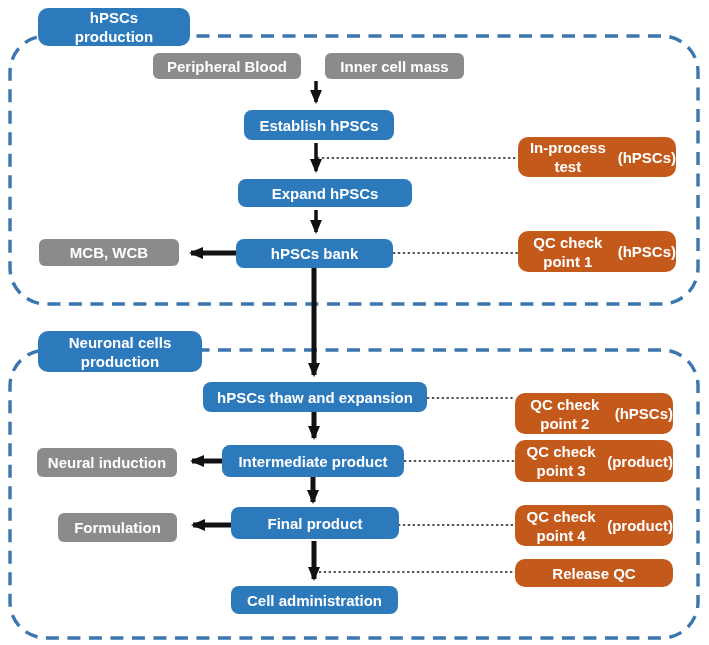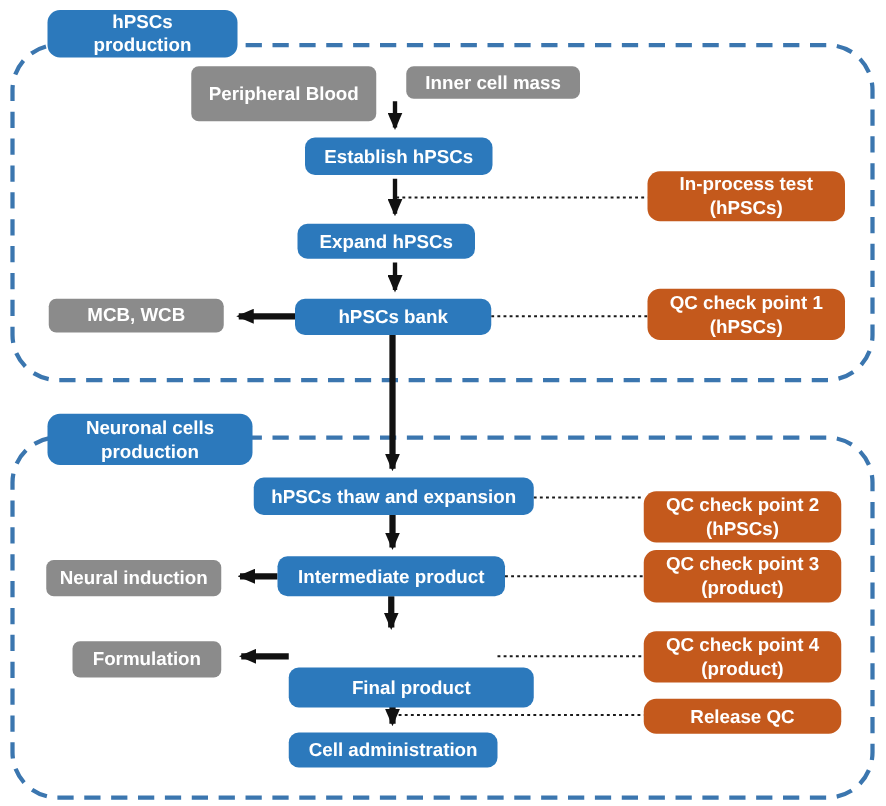--- a/index.html
+++ b/index.html
@@ -21,39 +21,39 @@
   .arrow{fill:none;stroke:var(--arrow-black);}
   .arrow.thin{stroke-width:3.5;}
   .arrow.thick{stroke-width:5;}
   .box{
     position:absolute;z-index:1;display:flex;align-items:center;justify-content:center;
     text-align:center;color:var(--text-white);font-weight:bold;font-size:15px;line-height:19px;
     box-sizing:border-box;
   }
   .blue{background:var(--box-blue);border-radius:8px;}
   .gray{background:var(--box-gray);border-radius:6px;}
-  .orange{background:var(--box-orange);border-radius:10px;flex-direction:column;}
+  .orange{background:var(--box-orange);border-radius:10px;flex-direction:row;}
   .sec-label{background:var(--box-blue);border-radius:10px;flex-direction:column;z-index:2;}
   
   #label1{left:38px;top:8px;width:152px;height:38px;}
-  #peripheral{left:153px;top:53px;width:148px;height:44px;}
+  #peripheral{left:153px;top:53px;width:148px;height:26px;}
   #innermass{left:325px;top:53px;width:139px;height:26px;}
   #establish{left:244px;top:110px;width:150px;height:30px;}
   #inprocess{left:518px;top:137px;width:158px;height:40px;}
-  #expand{left:238px;top:179px;width:142px;height:28px;text-align:center;}
+  #expand{left:238px;top:179px;width:174px;height:28px;text-align:center;}
   #bank{left:236px;top:239px;width:157px;height:29px;}
   #mcb{left:39px;top:239px;width:140px;height:27px;}
   #qc1{left:518px;top:231px;width:158px;height:41px;}
   #label2{left:38px;top:331px;width:164px;height:41px;}
   #thaw{left:203px;top:382px;width:224px;height:30px;}
   #qc2{left:515px;top:377px;width:158px;height:41px;margin-top:16px;}
   #intermediate{left:222px;top:445px;width:182px;height:32px;}
   #neural{left:37px;top:448px;width:140px;height:29px;}
   #qc3{left:515px;top:440px;width:158px;height:42px;}
-  #final{left:231px;top:534px;width:196px;height:32px;}
+  #final{left:231px;top:507px;width:168px;height:32px;}
   #formulation{left:58px;top:513px;width:119px;height:29px;}
   #qc4{left:515px;top:505px;width:158px;height:41px;}
   #release{left:515px;top:559px;width:158px;height:28px;}
   #celladmin{left:231px;top:586px;width:167px;height:28px;}
 </style>
 </head>
 <body>
 
 <div id="canvas">
 

